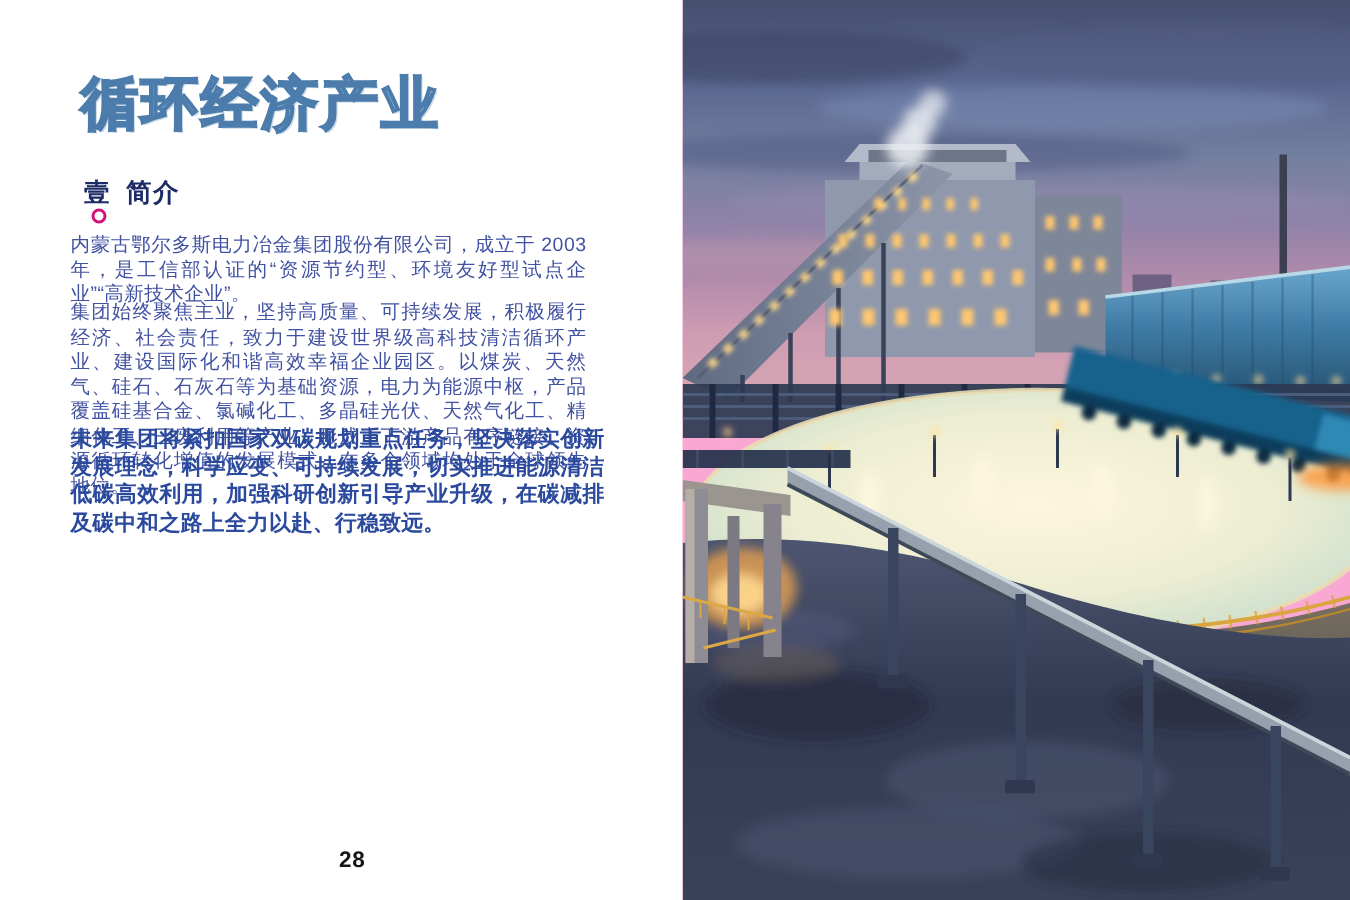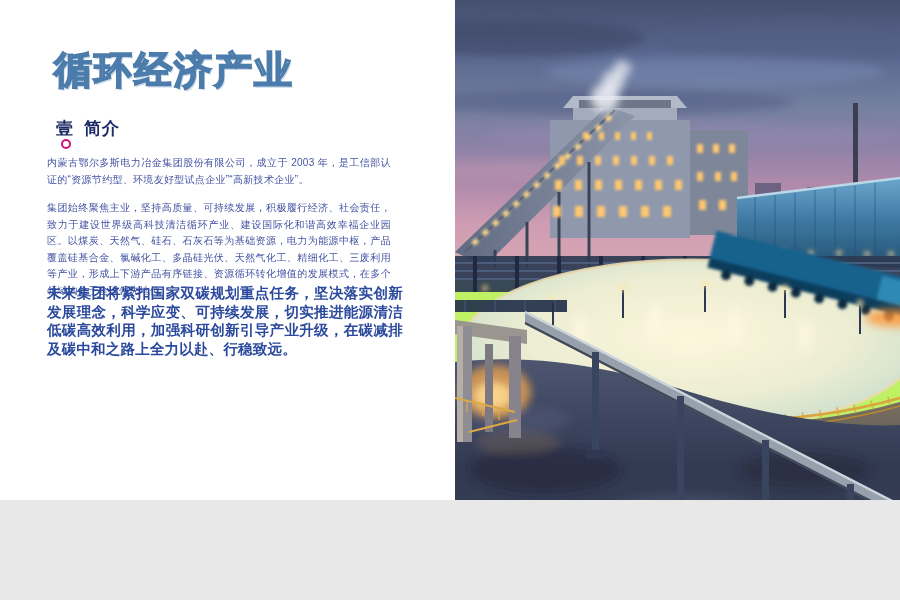--- a/index.html
+++ b/index.html
@@ -1,17 +1,17 @@
 <!DOCTYPE html>
 <html><head>
 <meta charset="utf-8">
 <style>
   html,body{margin:0;padding:0;background:#e8e8e8;}
   .page{
-    position:relative;width:900px;height:500px;background:#bef264;overflow:hidden;
+    position:relative;width:900px;height:600px;background:#f9a8d4;overflow:hidden;
     font-family:"Liberation Sans","DejaVu Sans",sans-serif;margin:0 auto;
   }
   .left-pane{position:absolute;left:0;top:0;width:455px;height:600px;background:#fff;}
   .page-title{
     position:absolute;left:54px;top:50px;margin:0;
     font-size:38px;font-weight:800;letter-spacing:2px;line-height:1.1;
     color:#ffffff;-webkit-text-stroke:1.6px #4c7cab;
     text-shadow:1.5px 1.5px 0 rgba(76,124,171,0.28);
     white-space:nowrap;
   }
@@ -19,21 +19,21 @@
     position:absolute;left:56px;top:117px;
     font-size:17px;font-weight:bold;color:#1c2a66;letter-spacing:1px;text-align:right;
   }
   .section-num{margin-right:10px;}
   .accent-dot{
     position:absolute;left:61px;top:139px;width:6px;height:6px;
     border:2px solid #d40f7a;border-radius:50%;background:transparent;
   }
   .para{
     position:absolute;left:47px;width:344px;margin:0;
-    font-size:10px;line-height:16.5px;color:#4252a2;
+    font-size:13px;line-height:16.5px;color:#4252a2;
     text-align:justify;letter-spacing:0.3px;
   }
   .para-intro{top:155px;}
   .para-body{top:200px;}
   .para-emphasis{
     top:284px;width:356px;
     font-size:14.5px;font-weight:bold;line-height:18.5px;color:#2b4a9e;
     letter-spacing:0.2px;
   }
   .page-number{

